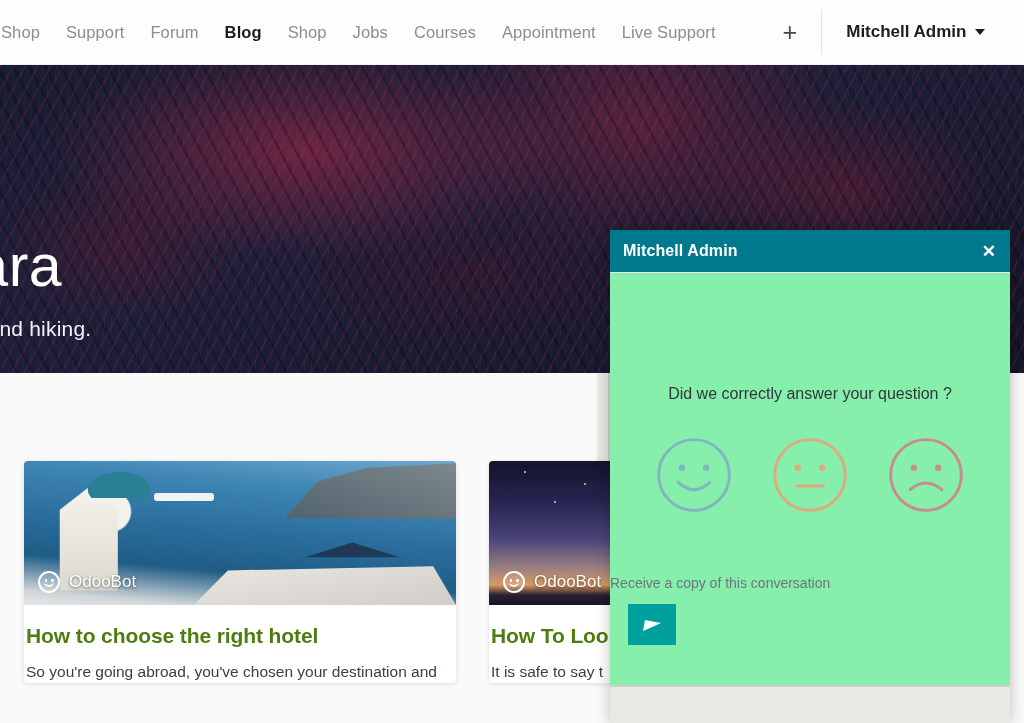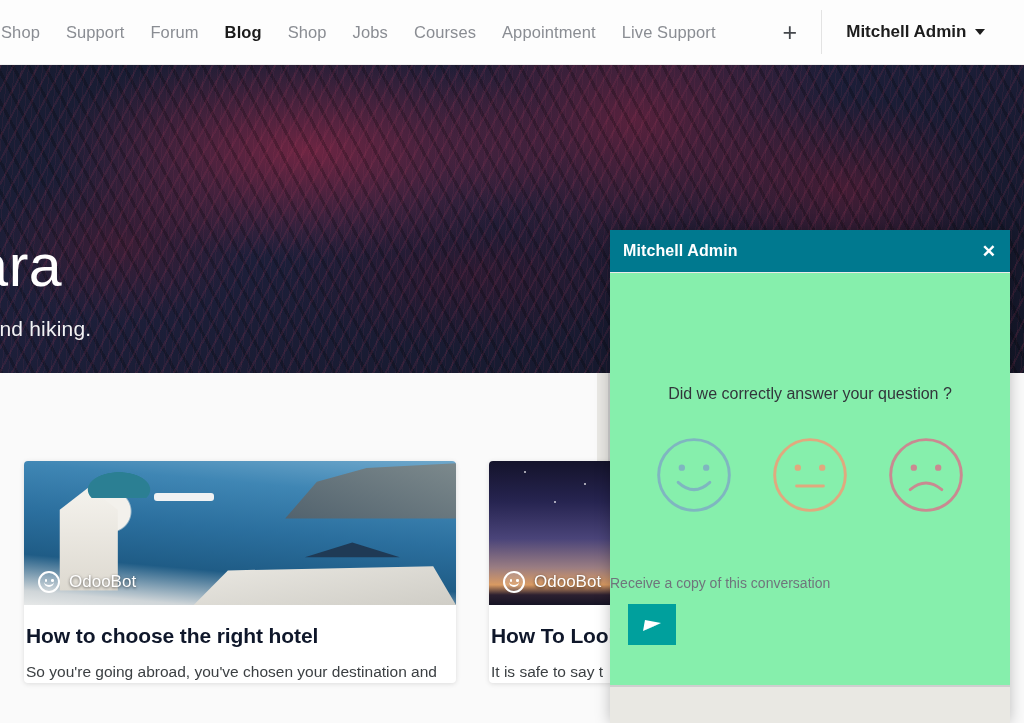--- a/index.html
+++ b/index.html
@@ -180,21 +180,21 @@
     position:absolute; width:2.5px; height:2.5px; background:#fff;
     border-radius:50%; top:6px;
   }
   .bot-face i.l { left:4.5px; } .bot-face i.r { right:4.5px; }
   .bot-face u {
     position:absolute; left:4px; right:4px; top:9px; height:5px;
     border-bottom:2px solid #fff; border-radius:0 0 7px 7px;
   }
   .card-body { padding: 19px 2px 0 2px; }
   .card-title {
-    font-size: 21px; font-weight: bold; color: #0f172a;
+    font-size: 21px; font-weight: bold; color: #4d7c0f;
     letter-spacing: -0.1px;
   }
   .card-desc {
     font-size: 15.5px; color: #3c4043; margin-top: 13px; line-height: 1.45;
   }
 
   
   .chat {
     position: absolute; left: 610px; top: 230px;
     width: 400px; height: 493px;

